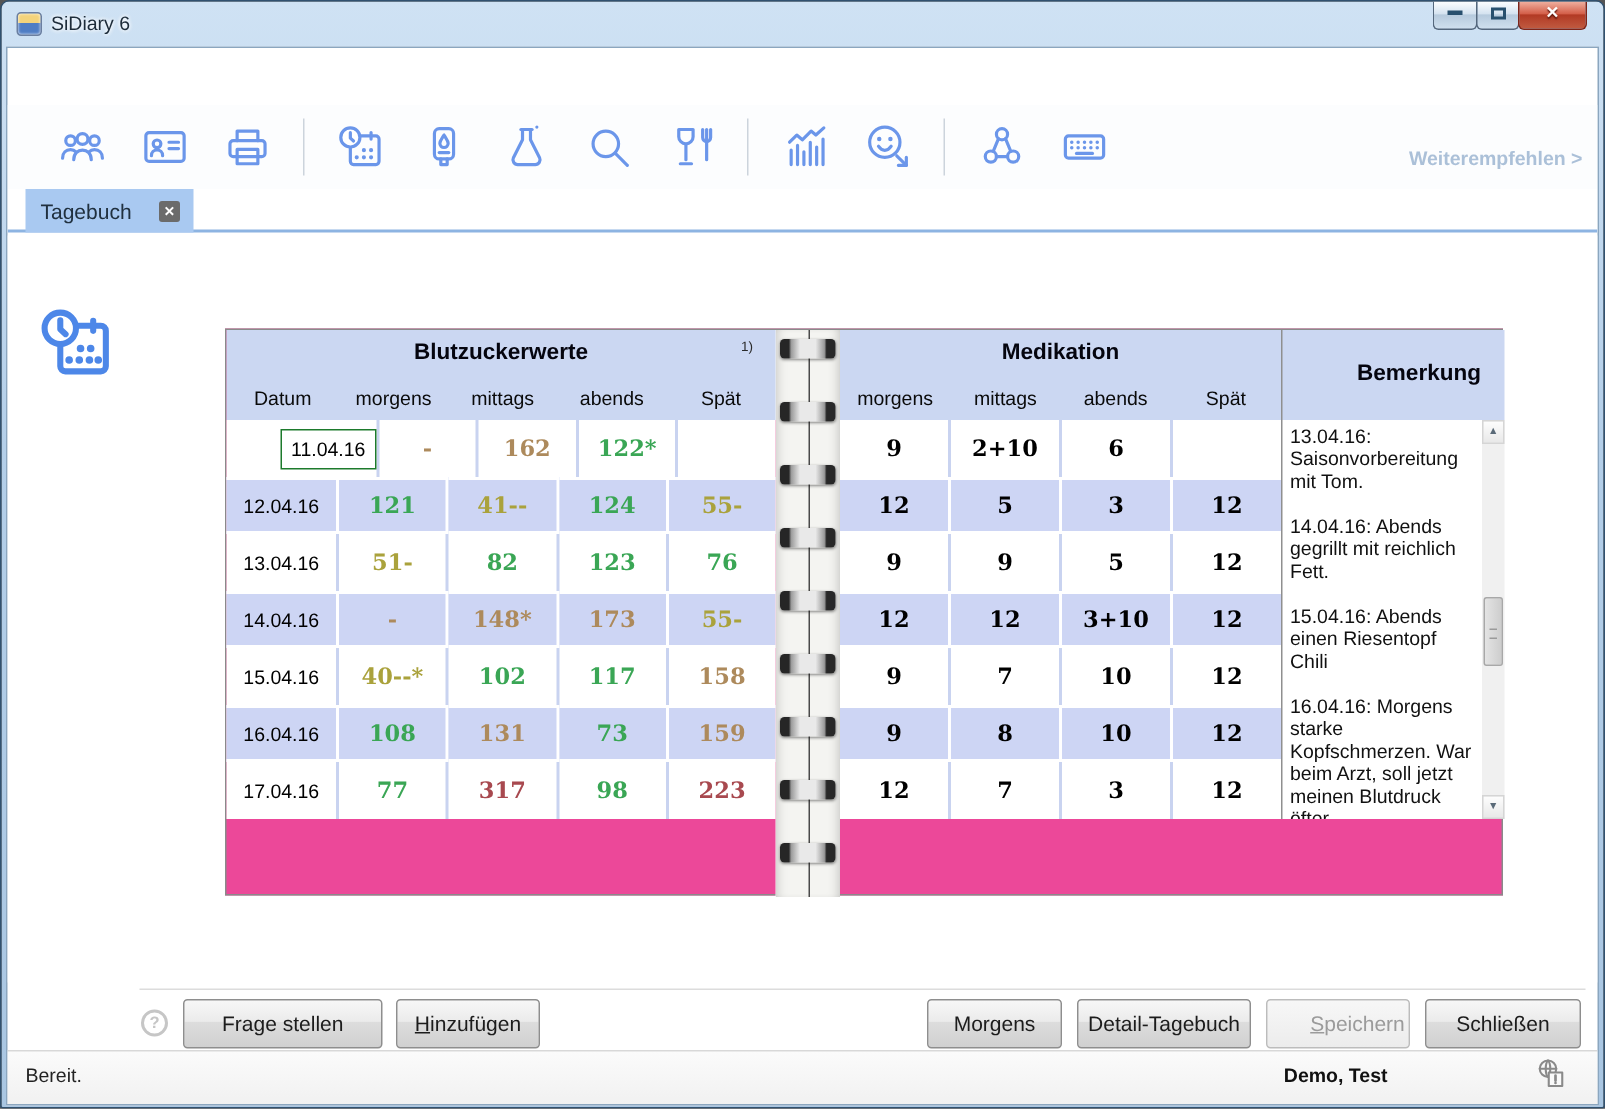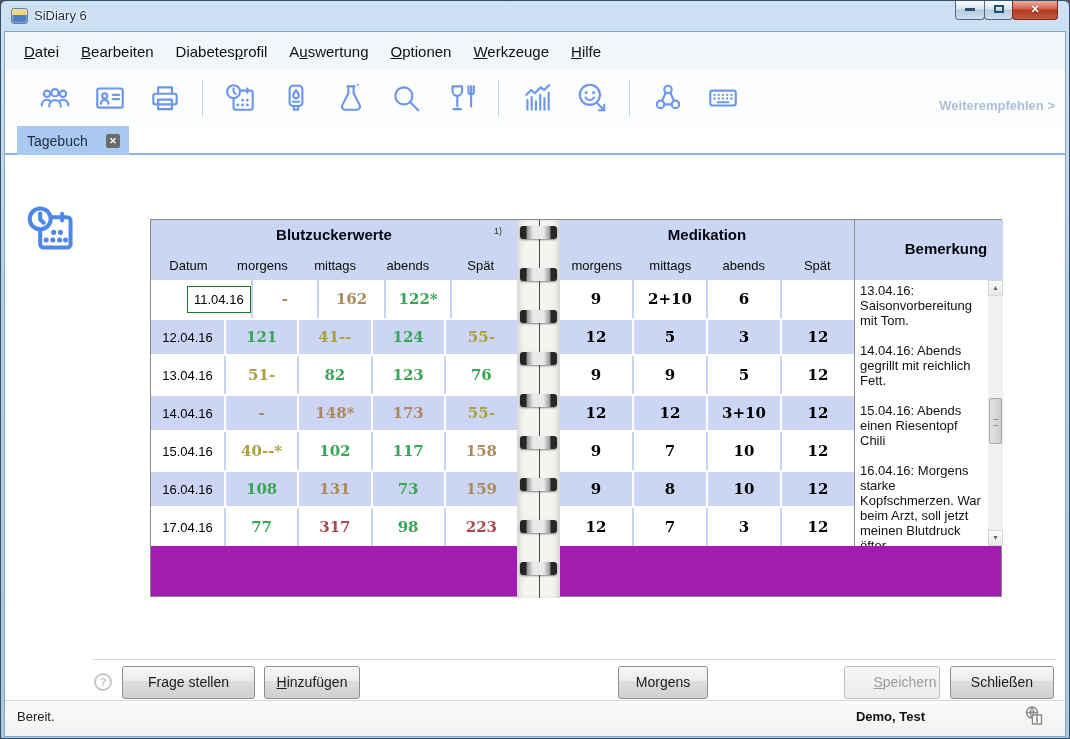--- a/index.html
+++ b/index.html
@@ -59,21 +59,21 @@
     display:flex; align-items:center; padding-left:10px; cursor:pointer; }
   .tab-label{ font-size:14px; color:#20303f; }
   .tab-close{ position:absolute; right:9px; top:8px; width:14px; height:14px; background:#6b6b6b;
     border-radius:2px; color:#fff; font-size:9px; font-weight:bold; line-height:14px;
     text-align:center; cursor:pointer; }
   
   .content{ position:absolute; left:0; right:0; top:125px; bottom:81px; background:#fff; }
   .page-icon{ position:absolute; left:19px; top:45px; width:56px; height:54px; }
   
   .diary{ position:absolute; left:145px; top:62px; width:852px; height:378px;
-    border:1px solid #8a8a8a; background:#a21caf; }
+    border:1px solid #8a8a8a; background:#ec4899; }
   .d-header{ position:absolute; left:0; top:0; width:852px; height:60px; background:#cbd7f2; }
   .grp-title{ position:absolute; top:6px; font-size:15px; font-weight:bold; color:#05050f;
     text-align:center; }
   .grp-bz{ left:0; width:366px; }
   .grp-med{ left:409px; width:294px; }
   .grp-note{ left:727px; width:136px; top:20px; }
   .bz-sup{ position:absolute; left:343px; top:6px; font-size:9px; color:#2a2a2a; }
   .col-heads{ position:absolute; top:33px; height:27px; display:flex; font-size:13px;
     color:#0a0a0a; }
   .col-heads.bz{ left:0; width:366px; }
@@ -164,29 +164,20 @@
     <div class="title-text">SiDiary 6</div>
     <div class="win-controls">
       <div class="win-btn min"><span class="min-glyph"></span></div>
       <div class="win-btn max"><span class="max-glyph"></span></div>
       <div class="win-btn close">✕</div>
     </div>
   </div>
 
   <div class="client">
 
-    <div class="menubar">
-        <span class="menu-item"><u>D</u>atei</span>
-        <span class="menu-item"><u>B</u>earbeiten</span>
-        <span class="menu-item">Diabetes<u>p</u>rofil</span>
-        <span class="menu-item">A<u>u</u>swertung</span>
-        <span class="menu-item"><u>O</u>ptionen</span>
-        <span class="menu-item"><u>W</u>erkzeuge</span>
-        <span class="menu-item"><u>H</u>ilfe</span>
-      </div>
 
     <div class="toolbar">
       <svg class="tb-icon icon" viewBox="0 0 32 32">
         <circle cx="8.5" cy="12" r="3"></circle>
           <circle cx="23.5" cy="12" r="3"></circle>
           <circle cx="16" cy="11" r="3.4"></circle>
         <path d="M3.5 23c0-3.4 2.2-5.3 5-5.3 1.4 0 2.6.5 3.4 1.3"></path>
         <path d="M28.5 23c0-3.4-2.2-5.3-5-5.3-1.4 0-2.6.5-3.4 1.3"></path>
         <path d="M10.5 24c0-3.8 2.5-6 5.5-6s5.5 2.2 5.5 6"></path>
       </svg>
@@ -546,20 +537,21 @@
           </div>
       </div>
     </div>
 
     <div class="divider"></div>
     <div class="actions" id="actions">
       <div class="help-icon">?</div>
     <button class="w7-btn action-btn" style="left: 117px; width: 133px;">Frage stellen</button>
         <button class="w7-btn action-btn" style="left: 259px; width: 96px;"><u>H</u>inzufügen</button>
         <button class="w7-btn action-btn" style="left: 613px; width: 90px;">Morgens</button>
+        <button class="w7-btn action-btn" style="left: 713px; width: 116px;">Detail-Tagebuch</button>
         <button class="w7-btn action-btn disabled" disabled="" style="left: 839px; width: 96px; padding-left: 26px;"><u>S</u>peichern</button>
         <button class="w7-btn action-btn" style="left: 945px; width: 104px;">Schließen</button>
       </div>
 
     <div class="statusbar">
       <span class="status-left">Bereit.</span>
       <span class="status-user">Demo, Test</span>
       <svg class="globe-icon gray icon" viewBox="0 0 24 24">
         <circle cx="9" cy="8" r="5.5"></circle>
           <path d="M3.5 8h11M9 2.5c-2 1.7-2 9.3 0 11M9 2.5c2 1.7 2 9.3 0 11"></path>

